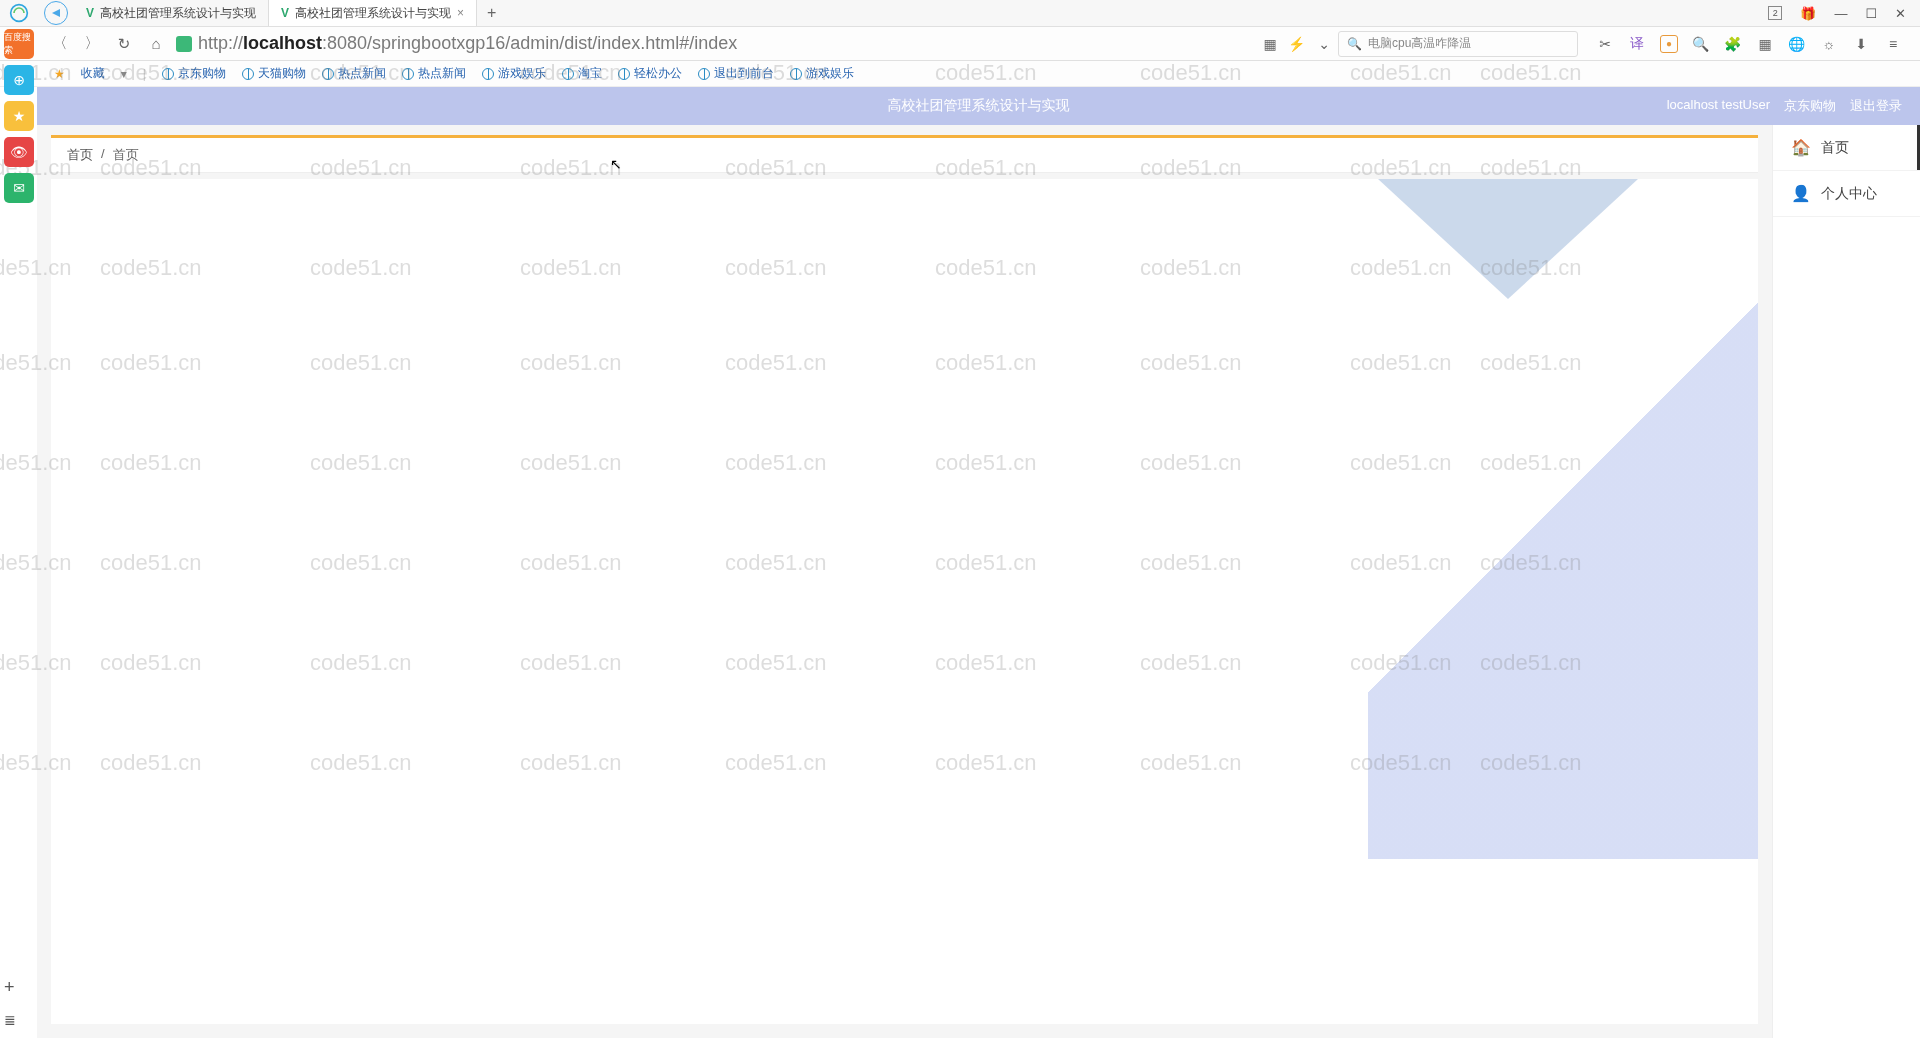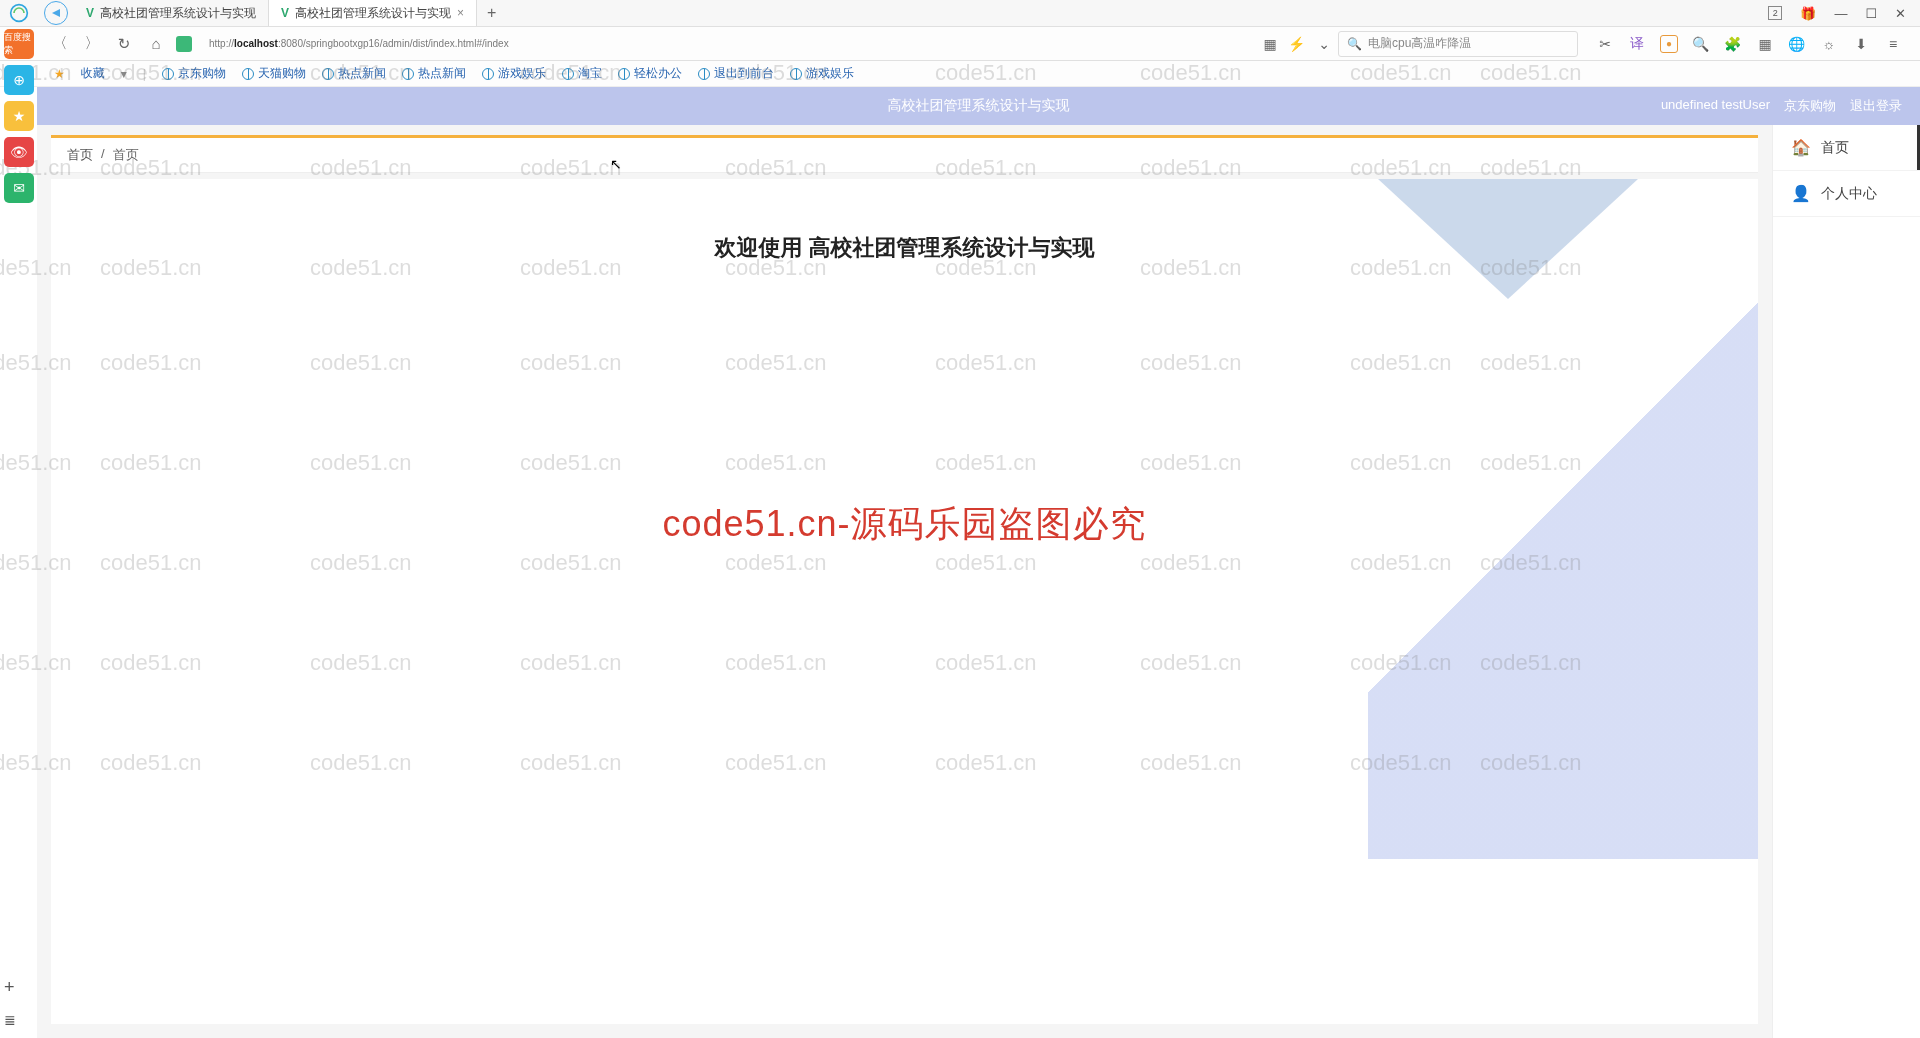--- a/index.html
+++ b/index.html
@@ -13,21 +13,21 @@
     .tab { height: 26px; padding: 0 12px; display: flex; align-items: center; font-size: 12px; color: #444; border-right: 1px solid #ddd; gap: 6px; min-width: 180px; }
     .tab.active { background: #fff; }
     .tab .v-icon { color: #2ea86f; font-weight: bold; }
     .tab .close { color: #888; margin-left: auto; }
     .new-tab { padding: 0 10px; color: #666; font-size: 16px; }
     .win-controls { margin-left: auto; display: flex; gap: 18px; padding-right: 14px; color: #555; font-size: 13px; }
     .win-box { border: 1px solid #888; width: 14px; height: 14px; font-size: 9px; display: flex; align-items: center; justify-content: center; }
 
     .address-row { height: 34px; background: #fdfdfd; display: flex; align-items: center; padding: 0 8px; gap: 8px; border-bottom: 1px solid #e0e0e0; }
     .nav-btn { width: 24px; height: 24px; display: flex; align-items: center; justify-content: center; color: #666; font-size: 15px; }
-    .url-bar { flex: 0 0 auto; display: flex; align-items: center; gap: 17px; font-size: 10px; color: #7a7a7a; }
+    .url-bar { flex: 0 0 auto; display: flex; align-items: center; gap: 6px; font-size: 18px; color: #7a7a7a; }
     .shield { width: 16px; height: 16px; background: #3cb878; border-radius: 3px; }
     .url-text b { color: #222; font-weight: 600;}
     .addr-spacer { flex: 1; }
     .addr-icons { display: flex; align-items: center; gap: 12px; color: #666; font-size: 14px; }
     .search-box { width: 240px; height: 26px; border: 1px solid #ddd; border-radius: 3px; display: flex; align-items: center; padding: 0 8px; font-size: 12px; color: #888; gap: 6px; }
     .right-icons { display: flex; gap: 14px; align-items: center; color: #666; padding: 0 10px; }
     .ric { width: 18px; height: 18px; display: flex; align-items: center; justify-content: center; font-size: 14px; }
     .ric.orange{color:#e89a3c;border:1px solid #e89a3c;border-radius:3px;font-size:10px;}
     .ric.purple{color:#8b5cc9;}
 
@@ -192,38 +192,36 @@
 </div>
 <div class="side-bottom">
   <span style="font-size:18px">+</span>
   <span style="font-size:14px">≣</span>
 </div>
 
 <div class="app-wrap">
   <div class="app-header">
     <div class="app-title">高校社团管理系统设计与实现</div>
     <div class="app-user">
-      <span>undefined testUser</span>
+      <span>localhost testUser</span>
       <span>京东购物</span>
       <span>退出登录</span>
     </div>
   </div>
 
   <div class="app-body">
     <div class="main-area">
       <div class="breadcrumb-card">
         <a href="#">首页</a>
         <span>/</span>
         <span>首页</span>
       </div>
       <div class="content-card">
         <div class="triangle-bg"></div>
         <div class="triangle-bg2"></div>
-        <div class="welcome">欢迎使用 高校社团管理系统设计与实现</div>
-        <div class="big-watermark">code51.cn-源码乐园盗图必究</div>
       </div>
     </div>
 
     <div class="right-nav">
       <div class="rnav-item active">
         <span class="rnav-icon">🏠</span>
         <span>首页</span>
       </div>
       <div class="rnav-item">
         <span class="rnav-icon">👤</span>

